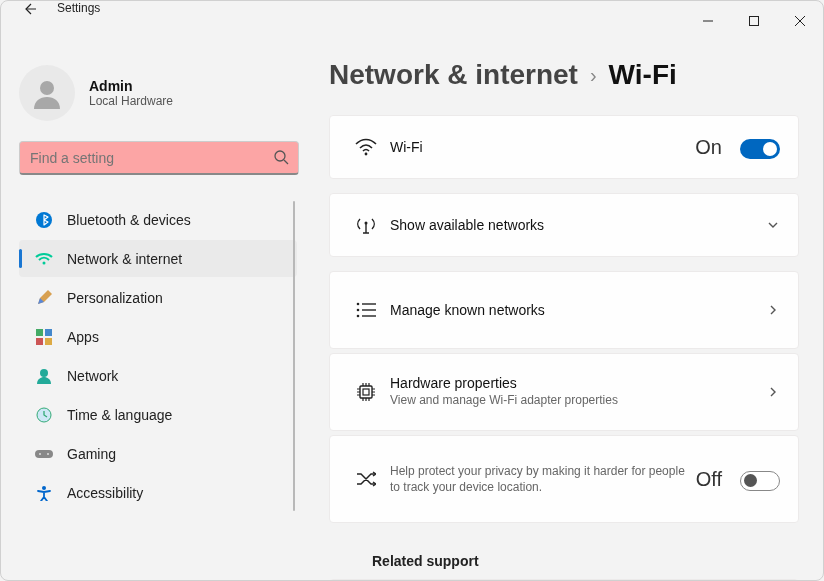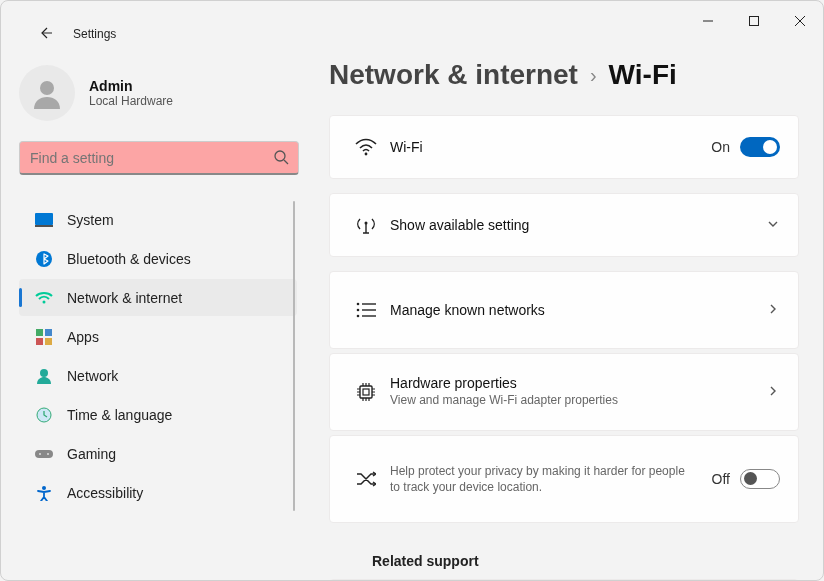--- a/index.html
+++ b/index.html
@@ -1,18 +1,18 @@
 <!DOCTYPE html>
 <html><head>
 <meta charset="utf-8">
 <style>
   * { box-sizing: border-box; margin: 0; padding: 0; font-family: "Segoe UI", Arial, sans-serif; }
   body { width: 824px; height: 581px; background: #f3f3f3; overflow: hidden; position: relative; border: 1px solid #d0d0d0; border-radius: 8px; }
 
-  .titlebar { display: flex; align-items: flex-end; height: 40px; padding-left: 30px; }
+  .titlebar { display: flex; align-items: flex-start; height: 40px; padding-left: 14px; }
   .titlebar .back { width: 28px; display: flex; align-items: center; justify-content: center; }
   .titlebar .title { font-size: 12px; color: #222; margin-left: 14px; }
   .winbuttons { margin-left: auto; display: flex; }
   .winbtn { width: 46px; height: 40px; display: flex; align-items: center; justify-content: center; }
   .winbtn svg { stroke: #222; }
 
   .content { display: flex; height: calc(100% - 40px); }
 
   .sidebar { width: 300px; padding: 0 4px 0 18px; display: flex; flex-direction: column; }
   .user-row { display: flex; align-items: center; padding: 24px 0 20px 0; }
@@ -37,21 +37,21 @@
   .breadcrumb .crumb-chevron { color: #888; font-size: 20px; }
   .breadcrumb .crumb-current { font-weight: 600; color: #111; }
 
   .cards { display: flex; flex-direction: column; gap: 4px; }
   .card { background: #fefefe; border: 1px solid #eceaea; border-radius: 4px; height: 64px; display: flex; align-items: center; padding: 0 18px; }
   .card.tall { height: 78px; }
   .card .card-icon { width: 36px; display: flex; justify-content: center; color: #333; }
   .card .card-body { flex: 1; padding-left: 6px; }
   .card .card-title { font-size: 14px; color: #111; }
   .card .card-sub { font-size: 12px; color: #666; margin-top: 2px; line-height: 1.3; max-width: 300px; }
-  .card .card-right { display: flex; align-items: center; gap: 10px; color: #333; font-size: 14px; }
+  .card .card-right { display: flex; align-items: flex-end; gap: 18px; color: #333; font-size: 20px; }
 
   .toggle { width: 40px; height: 20px; border-radius: 10px; position: relative; }
   .toggle.on { background: #0067c0; }
   .toggle.on::after { content: ""; position: absolute; right: 3px; top: 3px; width: 14px; height: 14px; background: #fff; border-radius: 50%; }
   .toggle.off { background: #fff; border: 1px solid #888; }
   .toggle.off::after { content: ""; position: absolute; left: 3px; top: 2px; width: 13px; height: 13px; background: #555; border-radius: 50%; }
 
   .section-heading { font-size: 14px; font-weight: 600; color: #222; margin-top: 30px; margin-bottom: 10px; padding-left: 43px; }
   .chevron { color: #555; }
 </style>
@@ -108,45 +108,45 @@
         <svg width="16" height="16" viewBox="0 0 16 16">
             <circle cx="7" cy="7" r="5" fill="none" stroke="#555" stroke-width="1.3"></circle>
             <line x1="11" y1="11" x2="15" y2="15" stroke="#555" stroke-width="1.3"></line>
           </svg>
       </span>
     </div>
 
     <div class="nav">
       <div class="nav-item">
         <span class="icon-slot">
-            <svg width="18" height="14">
-              <rect x="0" y="0" width="18" height="12" rx="1" fill="#0078d4"></rect>
-              <rect x="0" y="12" width="18" height="2" fill="#505050"></rect>
-            </svg>
-          </span>
-        <span>System</span>
-      </div>
-      <div class="nav-item">
-        <span class="icon-slot">
             <svg width="16" height="16">
               <circle cx="8" cy="8" r="8" fill="#0078d4"></circle>
               <path d="M8 3v10l4-3-4-2 4-3-4-2z" fill="none" stroke="#fff" stroke-width="1.2" stroke-linejoin="round"></path>
             </svg>
           </span>
         <span>Bluetooth &amp; devices</span>
       </div>
       <div class="nav-item selected">
         <span class="icon-slot">
             <svg width="18" height="14" viewBox="0 0 18 14">
               <path d="M1 5c4-4 12-4 16 0" fill="none" stroke="#0c9" stroke-width="2"></path>
               <path d="M4 8c3-3 7-3 10 0" fill="none" stroke="#0c9" stroke-width="2"></path>
               <circle cx="9" cy="11" r="1.5" fill="#0c9"></circle>
             </svg>
           </span>
         <span>Network &amp; internet</span>
+      </div>
+      <div class="nav-item">
+        <span class="icon-slot">
+            <svg width="18" height="18" viewBox="0 0 18 18">
+              <path d="M3 15l2-6 8-8 4 4-8 8-6 2z" fill="#d8a050"></path>
+              <path d="M3 15l2-6 4 4-6 2z" fill="#5a87d6"></path>
+            </svg>
+          </span>
+        <span>Personalization</span>
       </div>
       <div class="nav-item">
         <span class="icon-slot">
             <svg width="16" height="16">
               <rect x="0" y="0" width="7" height="7" fill="#4a6"></rect>
               <rect x="9" y="0" width="7" height="7" fill="#48c"></rect>
               <rect x="0" y="9" width="7" height="7" fill="#c55"></rect>
               <rect x="9" y="9" width="7" height="7" fill="#da4"></rect>
             </svg>
           </span>
@@ -221,21 +221,21 @@
 
       <div class="card" style="margin-top:10px">
         <span class="card-icon">
             <svg width="20" height="20" viewBox="0 0 20 20">
               <path d="M4 4c-3 3-3 7 0 10M16 4c3 3 3 7 0 10" fill="none" stroke="#222" stroke-width="1.4"></path>
               <circle cx="10" cy="8" r="1.5" fill="#222"></circle>
               <path d="M10 9v9M7 18h6" stroke="#222" stroke-width="1.4"></path>
             </svg>
           </span>
         <div class="card-body">
-            <div class="card-title">Show available setting</div>
+            <div class="card-title">Show available networks</div>
           </div>
         <div class="card-right">
             <span class="chevron"><svg width="14" height="14" viewBox="0 0 14 14">
                 <path d="M3 5l4 4 4-4" fill="none" stroke="#555" stroke-width="1.4"></path>
               </svg></span>
           </div>
       </div>
 
       <div class="card tall" style="margin-top:10px">
         <span class="card-icon">

